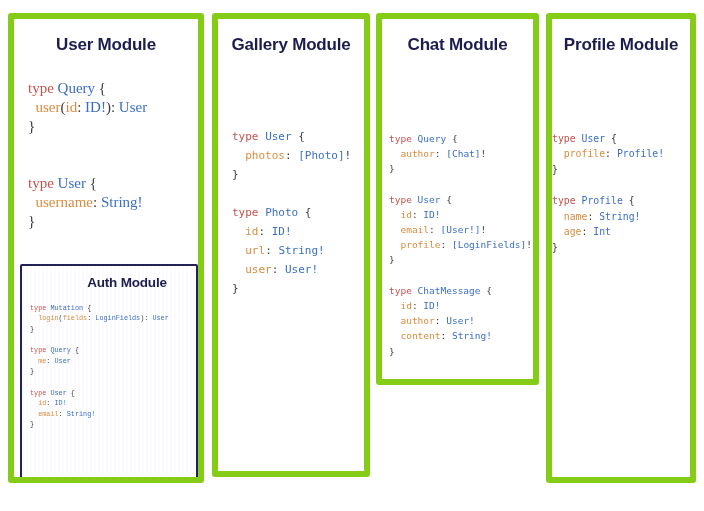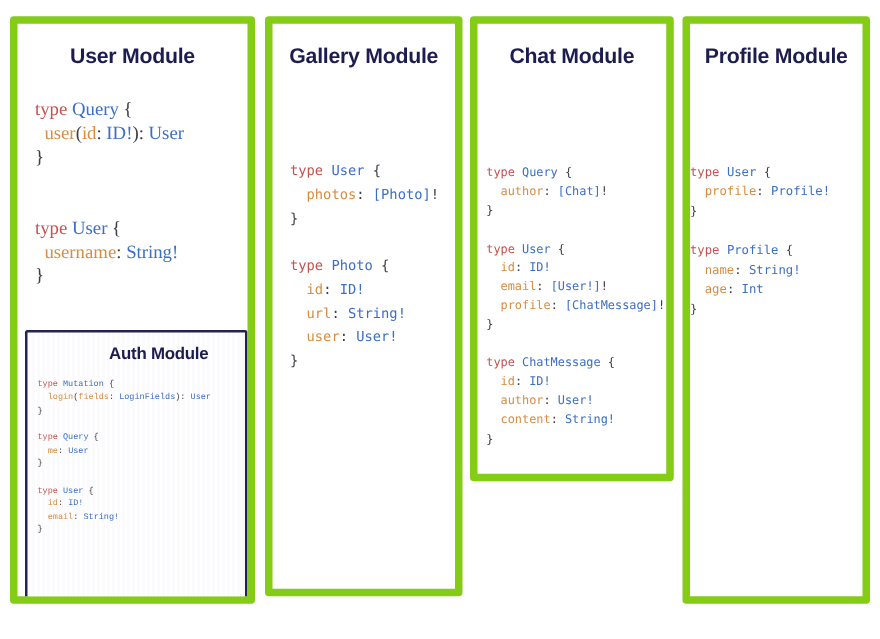--- a/index.html
+++ b/index.html
@@ -149,21 +149,21 @@
 
   <div class="panel" id="panel-chat">
     <div class="panel-title">Chat Module</div>
     <div class="code" id="code-chat"><span class="t-kw">type </span><span class="t-type">Query</span><span class="t-pn"> {</span>
 <span class="t-pn">  </span><span class="t-fld">author</span><span class="t-pn">: </span><span class="t-type">[Chat]</span><span class="t-pn">!</span>
 <span class="t-pn">}</span>
 
 <span class="t-kw">type </span><span class="t-type">User</span><span class="t-pn"> {</span>
 <span class="t-pn">  </span><span class="t-fld">id</span><span class="t-pn">: </span><span class="t-type">ID!</span>
 <span class="t-pn">  </span><span class="t-fld">email</span><span class="t-pn">: </span><span class="t-type">[User!]</span><span class="t-pn">!</span>
-<span class="t-pn">  </span><span class="t-fld">profile</span><span class="t-pn">: </span><span class="t-type">[ChatMessage]</span><span class="t-pn">!</span>
+<span class="t-pn">  </span><span class="t-fld">profile</span><span class="t-pn">: </span><span class="t-type">[LoginFields]</span><span class="t-pn">!</span>
 <span class="t-pn">}</span>
 
 <span class="t-kw">type </span><span class="t-type">ChatMessage</span><span class="t-pn"> {</span>
 <span class="t-pn">  </span><span class="t-fld">id</span><span class="t-pn">: </span><span class="t-type">ID!</span>
 <span class="t-pn">  </span><span class="t-fld">author</span><span class="t-pn">: </span><span class="t-type">User!</span>
 <span class="t-pn">  </span><span class="t-fld">content</span><span class="t-pn">: </span><span class="t-type">String!</span>
 <span class="t-pn">}</span></div>
   </div>
 
   <div class="panel" id="panel-profile">

